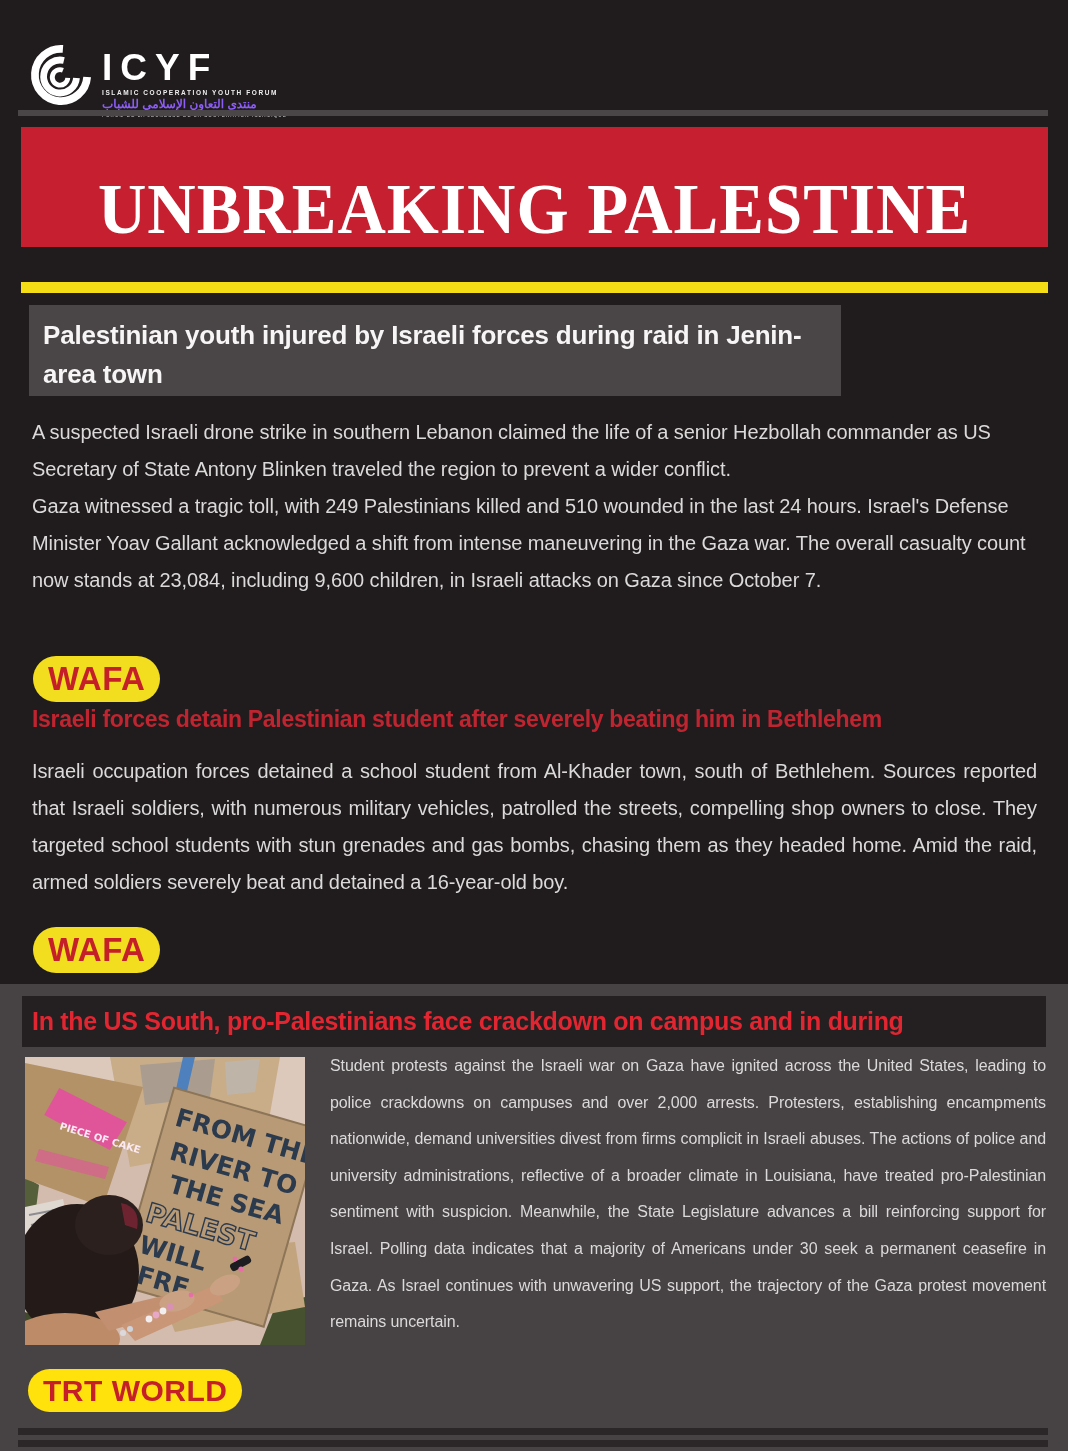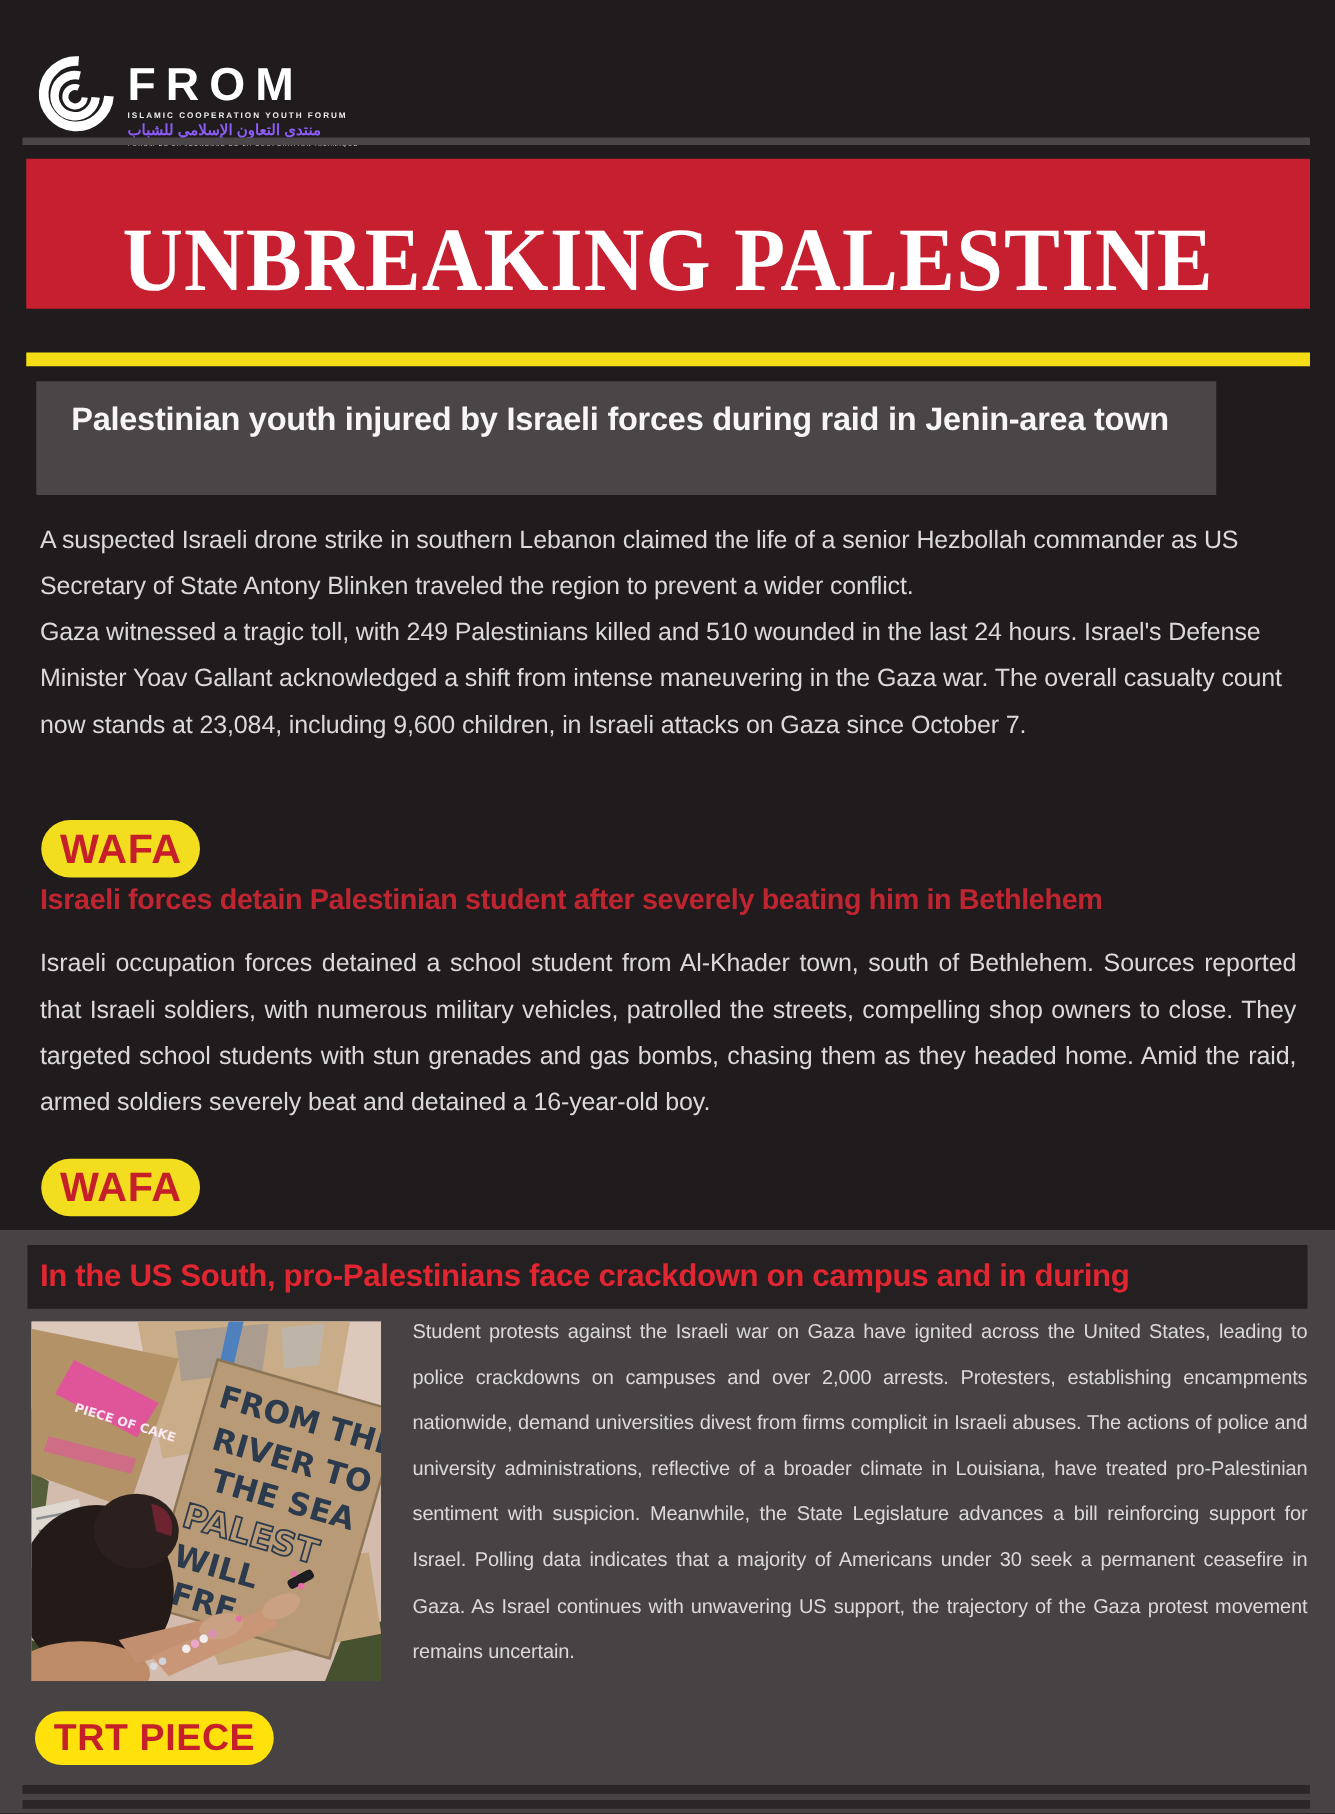--- a/index.html
+++ b/index.html
@@ -21,22 +21,22 @@
     position:absolute;left:21px;top:127px;width:1027px;height:120px;background:#c51f30;
     display:flex;align-items:flex-end;justify-content:center;
   }
   .banner h1{
     margin:0;color:#ffffff;font-family:"Liberation Serif",serif;font-weight:bold;
     font-size:67px;letter-spacing:1px;white-space:nowrap;transform:scaleY(1.08);
   }
   .rule-yellow{position:absolute;left:21px;top:282px;width:1027px;height:11px;background:#f4dd15;}
   
   .lead-box{
-    position:absolute;left:29px;top:305px;width:944px;height:91px;box-sizing:border-box;
-    background:#4a4647;padding:11px 28px;
+    position:absolute;left:29px;top:305px;width:812px;height:91px;box-sizing:border-box;
+    background:#4a4647;padding:11px 14px;
   }
   .lead-box h2{margin:0;color:#f7f5f5;font-size:26px;line-height:39px;font-weight:bold;letter-spacing:-0.2px;}
   .lead-body{position:absolute;left:32px;top:414px;width:1005px;color:#dbd9d9;font-size:20px;line-height:37px;letter-spacing:-0.1px;}
   .lead-body p{margin:0;}
   
   .badge{
     position:absolute;display:inline-flex;align-items:center;justify-content:center;
     background:#f2dd1e;color:#c5202a;font-weight:bold;font-size:33px;
     height:46px;padding:0 15px;letter-spacing:0.5px;box-sizing:border-box;border-radius:23px;
   }
@@ -78,21 +78,21 @@
     <span>
       <svg width="62" height="64" viewBox="0 0 64 66">
         <g fill="none" stroke="#ffffff">
           <path d="M34 5 A27 27 0 1 0 59 34" stroke-width="8"></path>
           <path d="M35 17 A17 17 0 1 0 48 35" stroke-width="7"></path>
           <path d="M34 27 A8 8 0 1 0 39 35" stroke-width="5"></path>
         </g>
       </svg>
     </span>
     <div class="logo-text">
-      <span class="logo-name">FROM</span>
+      <span class="logo-name">ICYF</span>
       <span class="logo-tag-en">ISLAMIC COOPERATION YOUTH FORUM</span>
       <span class="logo-tag-ar">منتدى التعاون الإسلامي للشباب</span>
       <span class="logo-tag-fr">FORUM DE LA JEUNESSE DE LA COOPÉRATION ISLAMIQUE</span>
     </div>
   </div>
 
   <div class="rule-top"></div>
   <div class="banner">
     <h1>UNBREAKING PALESTINE</h1>
   </div>
@@ -175,18 +175,18 @@
         <rect x="204" y="208" width="22" height="8" rx="3" fill="#1d1c20" transform="rotate(-28 204 208)"></rect>
 
         <circle cx="216" cy="212" r="2.6" fill="#e76fa8"></circle>
           <circle cx="166" cy="238" r="2.4" fill="#e76fa8"></circle>
         <circle cx="210" cy="202" r="2.4" fill="#e76fa8"></circle>
       </g>
     </svg>
   </div>
 
   <div class="story2-body">Student protests against the Israeli war on Gaza have ignited across the United States, leading to police crackdowns on campuses and over 2,000 arrests. Protesters, establishing encampments nationwide, demand universities divest from firms complicit in Israeli abuses. The actions of police and university administrations, reflective of a broader climate in Louisiana, have treated pro-Palestinian sentiment with suspicion. Meanwhile, the State Legislature advances a bill reinforcing support for Israel. Polling data indicates that a majority of Americans under 30 seek a permanent ceasefire in Gaza. As Israel continues with unwavering US support, the trajectory of the Gaza protest movement remains uncertain.</div>
-  <div class="badge trt">TRT PIECE</div>
+  <div class="badge trt">TRT WORLD</div>
 
   <div class="stripe s1"></div>
   <div class="stripe s2"></div>
 
 </div>
 
 </body></html>

